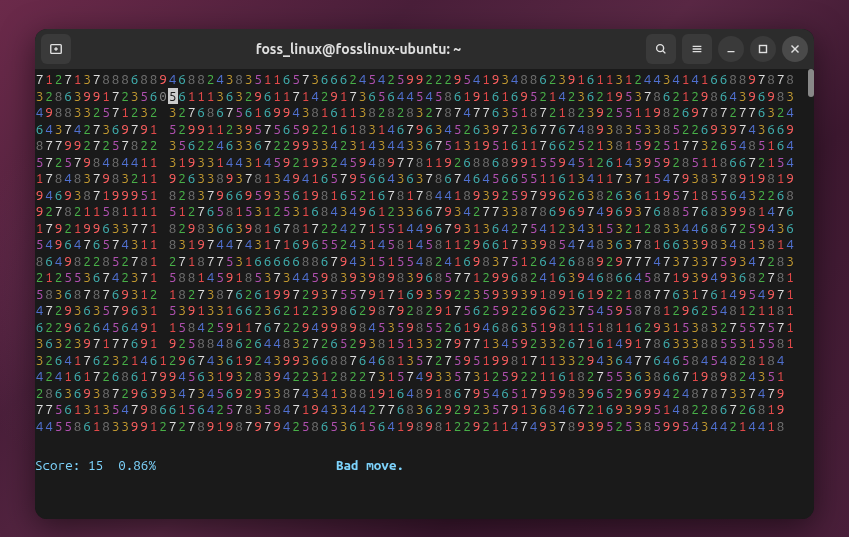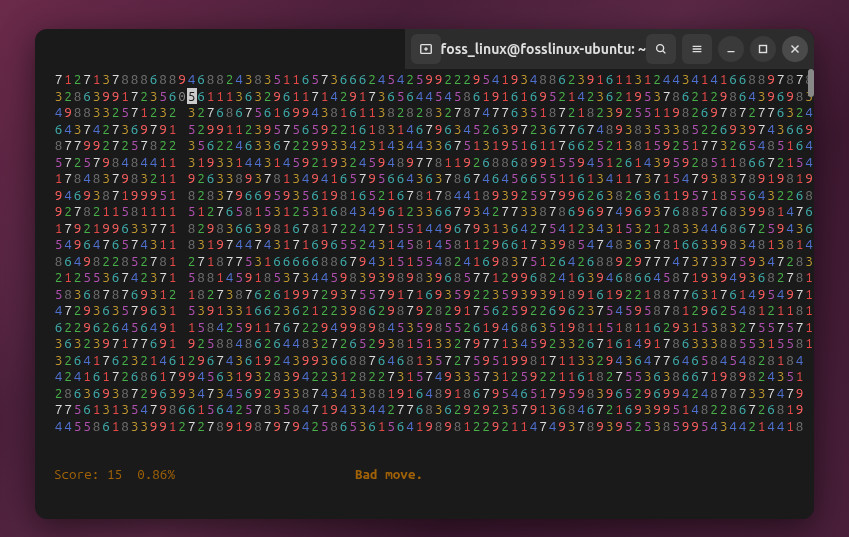--- a/index.html
+++ b/index.html
@@ -25,21 +25,20 @@
     top: 29px;
     left: 35px;
     width: 779px;
     height: 490px;
     background: #1a1a1a;
     border-radius: 12px;
     box-shadow: 0 8px 32px rgba(0,0,0,0.5);
     overflow: hidden;
     display: flex;
     flex-direction: column;
-    align-items: flex-end;
   }
   .titlebar {
     height: 40px;
     background: #2c2c2c;
     display: flex;
     align-items: center;
     padding: 0 6px;
     flex-shrink: 0;
   }
   .titlebar-left { display:flex; align-items:center; gap:4px; }
@@ -89,22 +88,22 @@
   .d3 { color: #c09830; }
   .d4 { color: #5070d0; }
   .d5 { color: #b050b0; }
   .d6 { color: #40b0b0; }
   .d7 { color: #dddddd; }
   .d8 { color: #707070; }
   .d9 { color: #ff6060; }
   .space { color: transparent; }
   .cursor { background: #cccccc; color: #1a1a1a; }
   .status-line {
-    margin-top: 32px;
-    color: #a16207;
+    margin-top: 23px;
+    color: #7dd3fc;
     display: flex;
   }
   .status-left { }
   .status-right { margin-left: 180px; font-weight: bold; }
 </style>
 </head>
 <body>
 
 <div class="terminal-window">
   <div class="titlebar">

